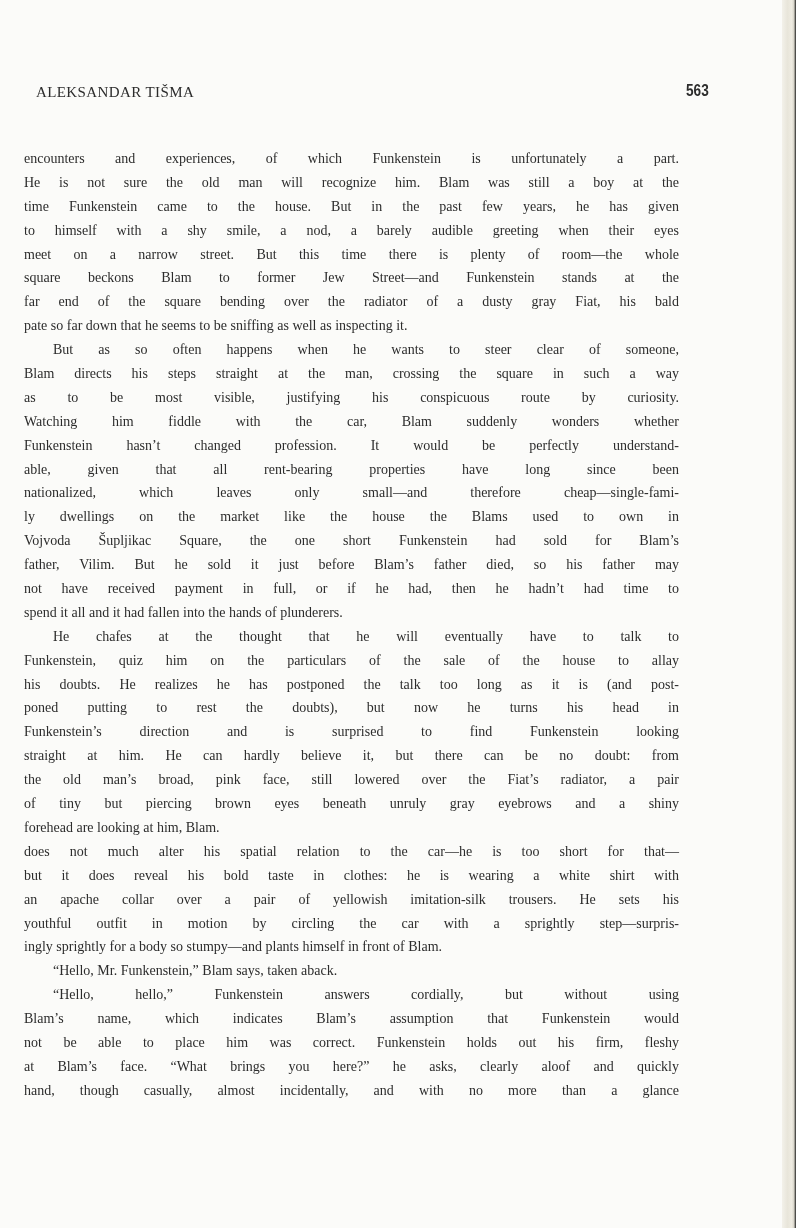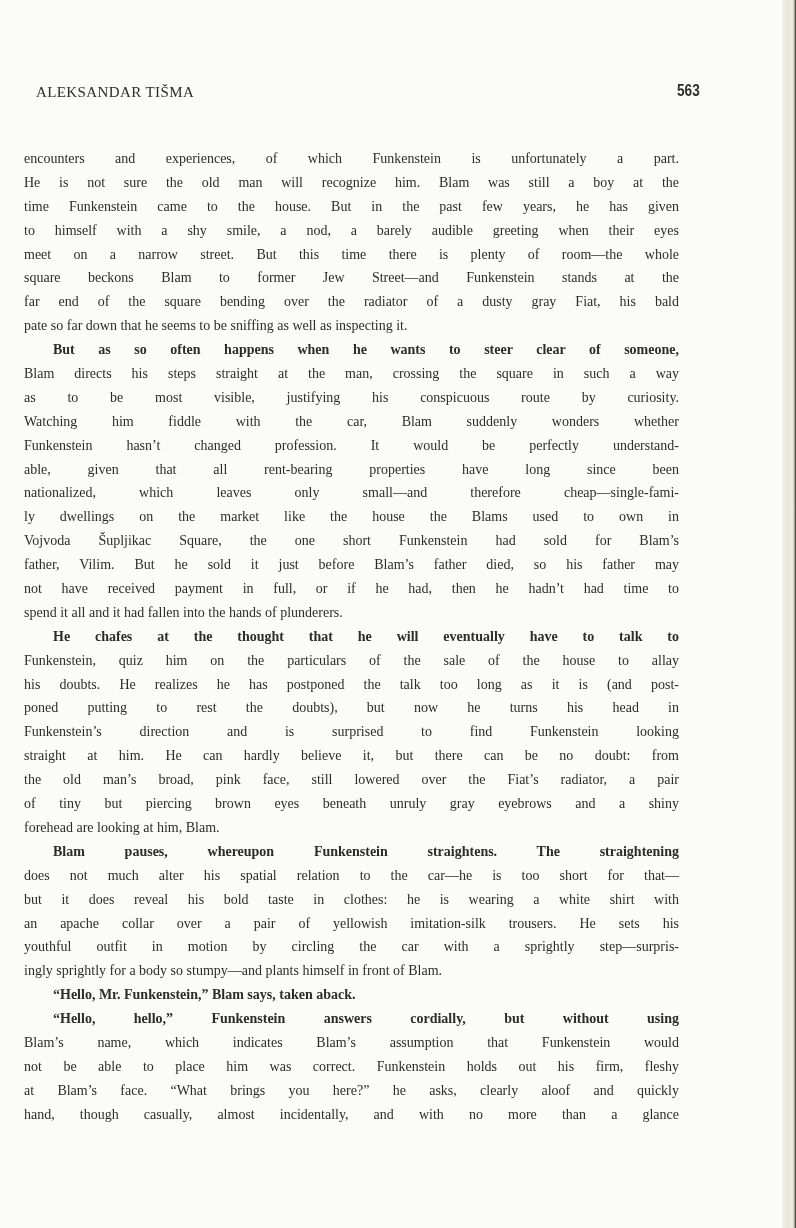--- a/index.html
+++ b/index.html
@@ -8,21 +8,21 @@
     background: #fbfbf9;
     position: relative;
     font-family: "Liberation Serif", "DejaVu Serif", serif;
     color: #2c2c2c;
   }
   .page-edge {
     position: absolute; top: 0; right: 0; width: 14px; height: 1228px;
     background: linear-gradient(to right, #f3f1ea 0%, #e8e5da 40%, #efece2 70%, #d8d5ca 85%, #222 100%);
   }
   .running-head {
-    position: absolute; top: 84px; left: 36px; right: 96px;
+    position: absolute; top: 84px; left: 36px; right: 87px;
     height: 20px;
     text-align: right;
   }
   .author {
     position: absolute; left: 0; top: 0;
     font-size: 15px; letter-spacing: 0.4px;
     font-variant: small-caps;
     text-transform: uppercase;
   }
   .page-number {
@@ -33,21 +33,21 @@
   }
   .body-text {
     position: absolute; top: 147px; left: 24px; width: 655px;
     font-size: 14px; line-height: 23.9px;
   }
   .line {
     display: block; white-space: nowrap;
     text-align: justify; text-align-last: justify;
     height: 23.9px;
   }
-  .line.indent { text-indent: 29px; font-weight: bold; }
+  .line.indent { text-indent: 29px; }
   .line.last { text-align-last: left; }
 </style>
 </head>
 <body>
 
 <div class="page-edge"></div>
 
 <div class="running-head">
   <span class="author">ALEKSANDAR TIŠMA</span>
   <span class="page-number">563</span>
@@ -83,21 +83,20 @@
       <span class="line">Funkenstein, quiz him on the particulars of the sale of the house to allay</span>
       <span class="line">his doubts. He realizes he has postponed the talk too long as it is (and post-</span>
       <span class="line">poned putting to rest the doubts), but now he turns his head in</span>
       <span class="line">Funkenstein’s direction and is surprised to find Funkenstein looking</span>
       <span class="line">straight at him. He can hardly believe it, but there can be no doubt: from</span>
       <span class="line">the old man’s broad, pink face, still lowered over the Fiat’s radiator, a pair</span>
       <span class="line">of tiny but piercing brown eyes beneath unruly gray eyebrows and a shiny</span>
       <span class="line last">forehead are looking at him, Blam.</span>
     </div>
     <div>
-      <span class="line indent">Blam pauses, whereupon Funkenstein straightens. The straightening</span>
       <span class="line">does not much alter his spatial relation to the car—he is too short for that—</span>
       <span class="line">but it does reveal his bold taste in clothes: he is wearing a white shirt with</span>
       <span class="line">an apache collar over a pair of yellowish imitation-silk trousers. He sets his</span>
       <span class="line">youthful outfit in motion by circling the car with a sprightly step—surpris-</span>
       <span class="line last">ingly sprightly for a body so stumpy—and plants himself in front of Blam.</span>
     </div>
     <div>
       <span class="line indent last">“Hello, Mr. Funkenstein,” Blam says, taken aback.</span>
     </div>
     <div>

